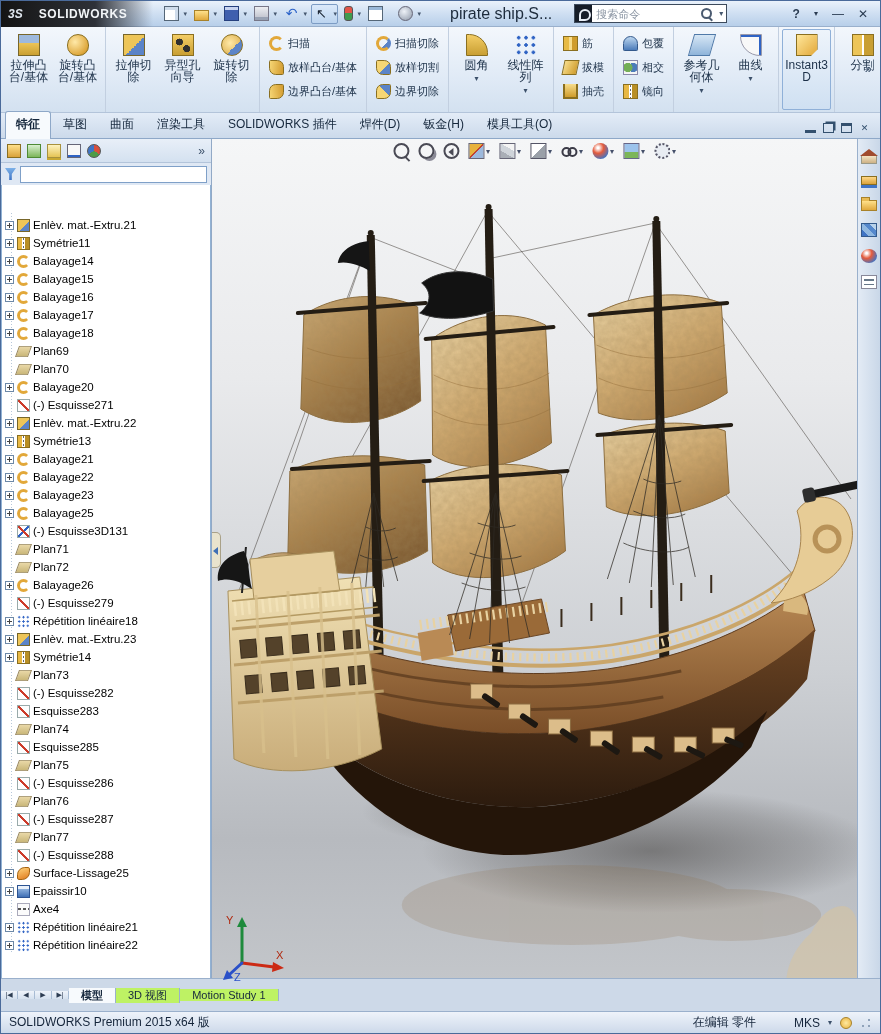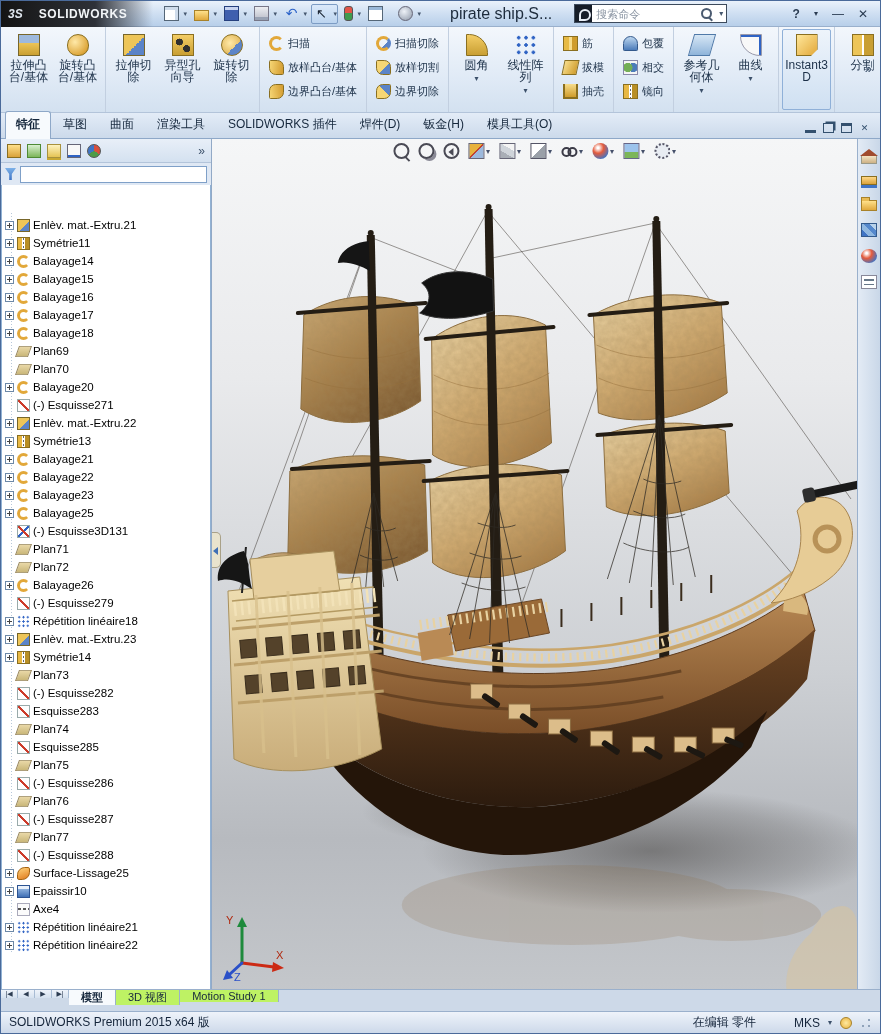--- a/index.html
+++ b/index.html
@@ -157,21 +157,21 @@
 .shipsvg{position:absolute;left:0;top:24px;width:100%;height:calc(100% - 24px);}
 .triad{position:absolute;left:6px;bottom:12px;z-index:4;}
 .collapse-handle{position:absolute;left:0;top:46%;width:9px;height:36px;background:#e9e3cd;border:1px solid #a9a188;border-left:0;border-radius:0 5px 5px 0;z-index:6;}
 .collapse-handle::after{content:"";position:absolute;left:1px;top:14px;border-top:4px solid transparent;border-bottom:4px solid transparent;border-right:5px solid #3f6fb5;}
 
 
 .taskpane{position:absolute;top:138px;right:0;width:23px;bottom:40px;background:linear-gradient(90deg,#e3ebf5,#c9d7e8);border-left:1px solid #9ab0cc;display:flex;flex-direction:column;align-items:center;gap:12px;padding-top:10px;}
 .taskpane .g-icon{width:16px;height:14px;}
 
 
-.bottomtabs{position:absolute;left:0;right:0;bottom:22px;height:22px;display:flex;align-items:flex-start;background:#cdd9e8;border-top:1px solid #9ab0cc;}
+.bottomtabs{position:absolute;left:0;right:0;bottom:22px;height:33px;display:flex;align-items:center;background:#cdd9e8;border-top:1px solid #9ab0cc;}
 .bnav{width:17px;display:flex;align-items:center;justify-content:center;font-size:7px;color:#2c3c52;background:linear-gradient(#eef3fa,#d5e1ef);border-right:1px solid #a8bcd4;}
 .btab{display:flex;align-items:center;padding:0 12px;font-size:11px;color:#15273c;background:#bef264;border-right:1px solid #9ab0cc;}
 .btab.active{background:#f7fafd;font-weight:bold;}
 .bfiller{flex:1;background:linear-gradient(#c3d0e0,#b3c2d5);}
 
 
 .statusbar{position:absolute;left:0;right:0;bottom:0;height:22px;display:flex;align-items:center;gap:8px;padding:0 8px;
  background:linear-gradient(#eef3fa,#cdd9ea);border-top:1px solid #9ab0cc;font-size:12px;color:#14243a;}
 .sb-left{flex:1;}
 .sb-units{position:relative;padding-right:12px;margin-left:30px;}

